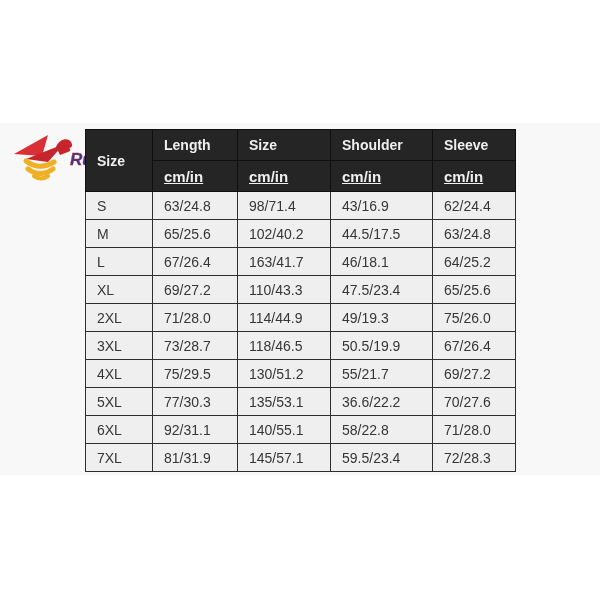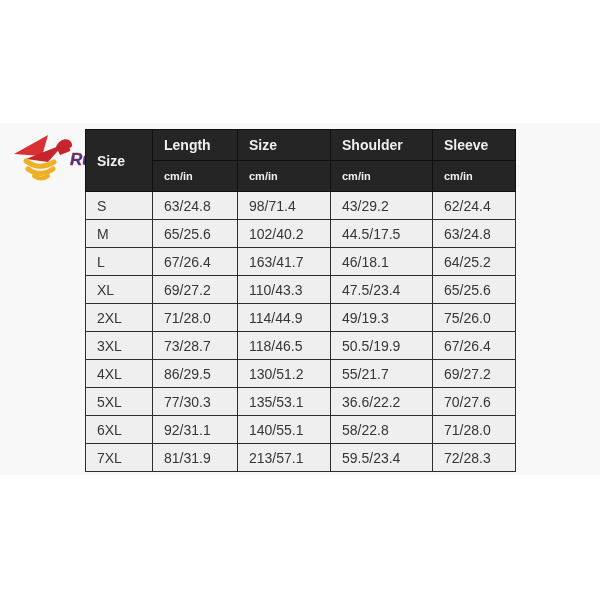--- a/index.html
+++ b/index.html
@@ -29,21 +29,21 @@
     padding:0 0 0 11px;
     text-align:left;vertical-align:middle;
     white-space:nowrap;overflow:hidden;
   }
   .size-table thead th{
     background:#252525;color:#efefef;
     border-color:#0f0f0f;
     font-weight:bold;font-size:14px;
     height:30px;
   }
-  .size-table thead th.unit{font-size:11px;}
+  .size-table thead th.unit{font-size:15px;text-decoration:underline;}
   .size-table tbody td{
     background:#efefef;color:#363636;
     font-size:14px;height:27px;font-weight:normal;
   }
   col.c-size{width:67px;}
   col.c-length{width:85px;}
   col.c-bust{width:93px;}
   col.c-shoulder{width:102px;}
   col.c-sleeve{width:83px;}
 </style>
@@ -90,21 +90,21 @@
         <th class="unit">cm/in</th>
         <th class="unit">cm/in</th>
         <th class="unit">cm/in</th>
       </tr>
     </thead>
     <tbody>
       <tr>
         <td>S</td>
         <td>63/24.8</td>
         <td>98/71.4</td>
-        <td>43/29.2</td>
+        <td>43/16.9</td>
         <td>62/24.4</td>
       </tr>
       <tr>
         <td>M</td>
         <td>65/25.6</td>
         <td>102/40.2</td>
         <td>44.5/17.5</td>
         <td>63/24.8</td>
       </tr>
       <tr>
@@ -130,21 +130,21 @@
       </tr>
       <tr>
         <td>3XL</td>
         <td>73/28.7</td>
         <td>118/46.5</td>
         <td>50.5/19.9</td>
         <td>67/26.4</td>
       </tr>
       <tr>
         <td>4XL</td>
-        <td>86/29.5</td>
+        <td>75/29.5</td>
         <td>130/51.2</td>
         <td>55/21.7</td>
         <td>69/27.2</td>
       </tr>
       <tr>
         <td>5XL</td>
         <td>77/30.3</td>
         <td>135/53.1</td>
         <td>36.6/22.2</td>
         <td>70/27.6</td>
@@ -152,19 +152,19 @@
       <tr>
         <td>6XL</td>
         <td>92/31.1</td>
         <td>140/55.1</td>
         <td>58/22.8</td>
         <td>71/28.0</td>
       </tr>
       <tr>
         <td>7XL</td>
         <td>81/31.9</td>
-        <td>213/57.1</td>
+        <td>145/57.1</td>
         <td>59.5/23.4</td>
         <td>72/28.3</td>
       </tr>
     </tbody>
   </table>
 </div>
 
 </body></html>

